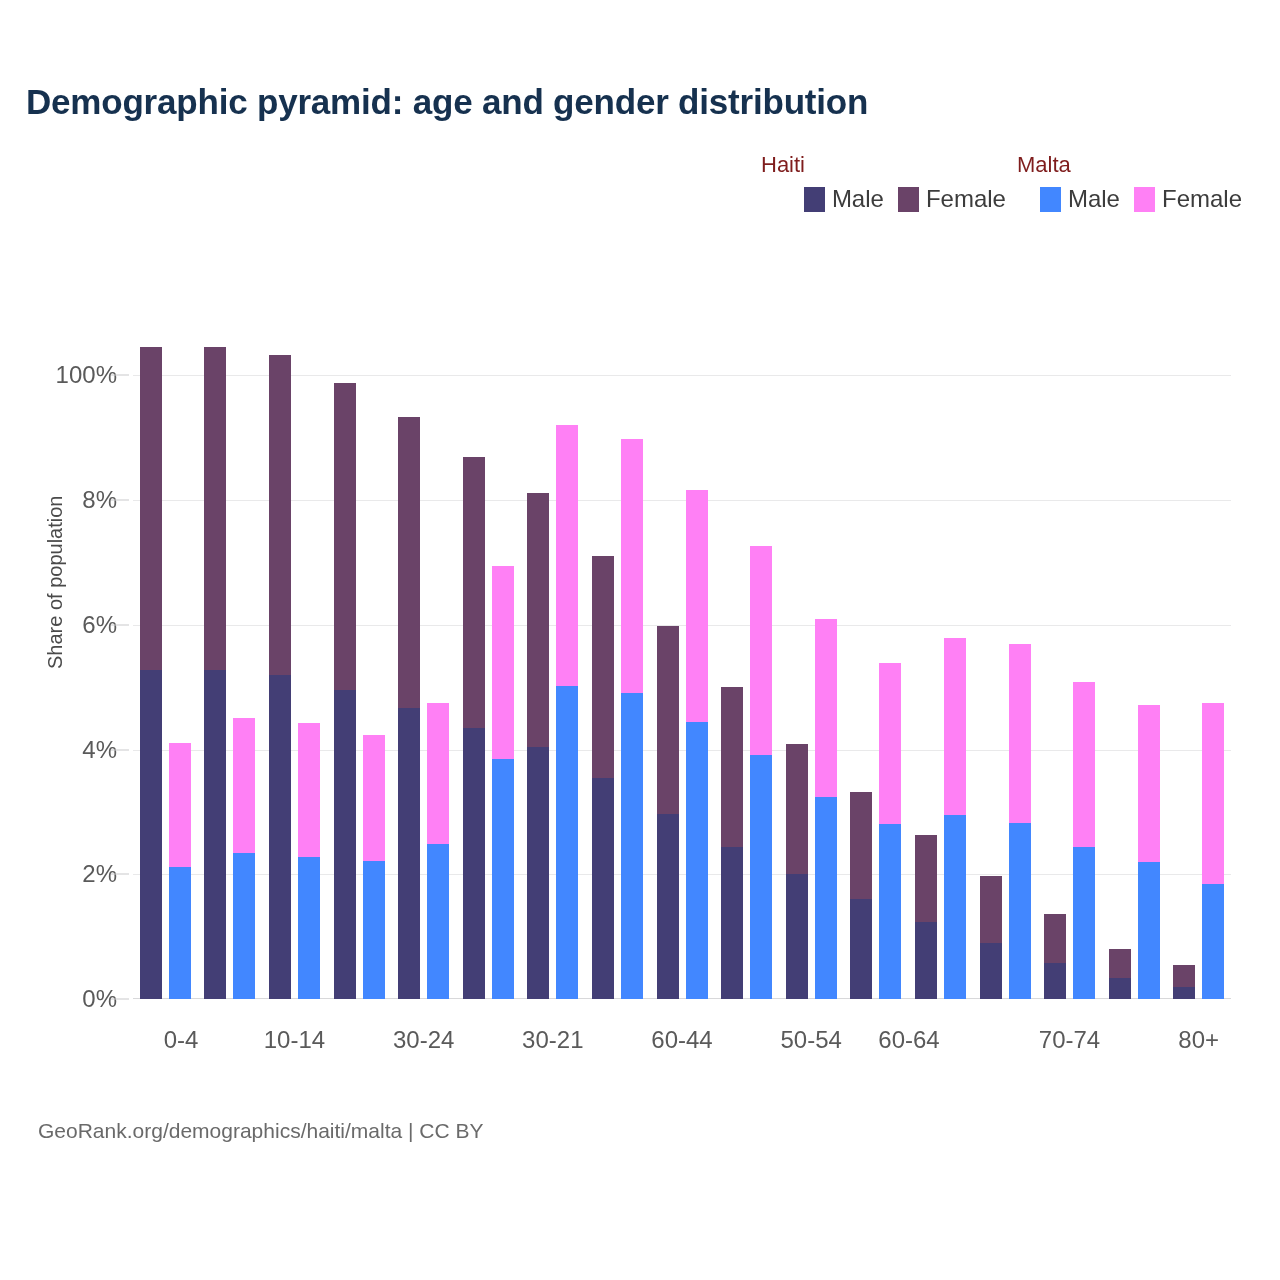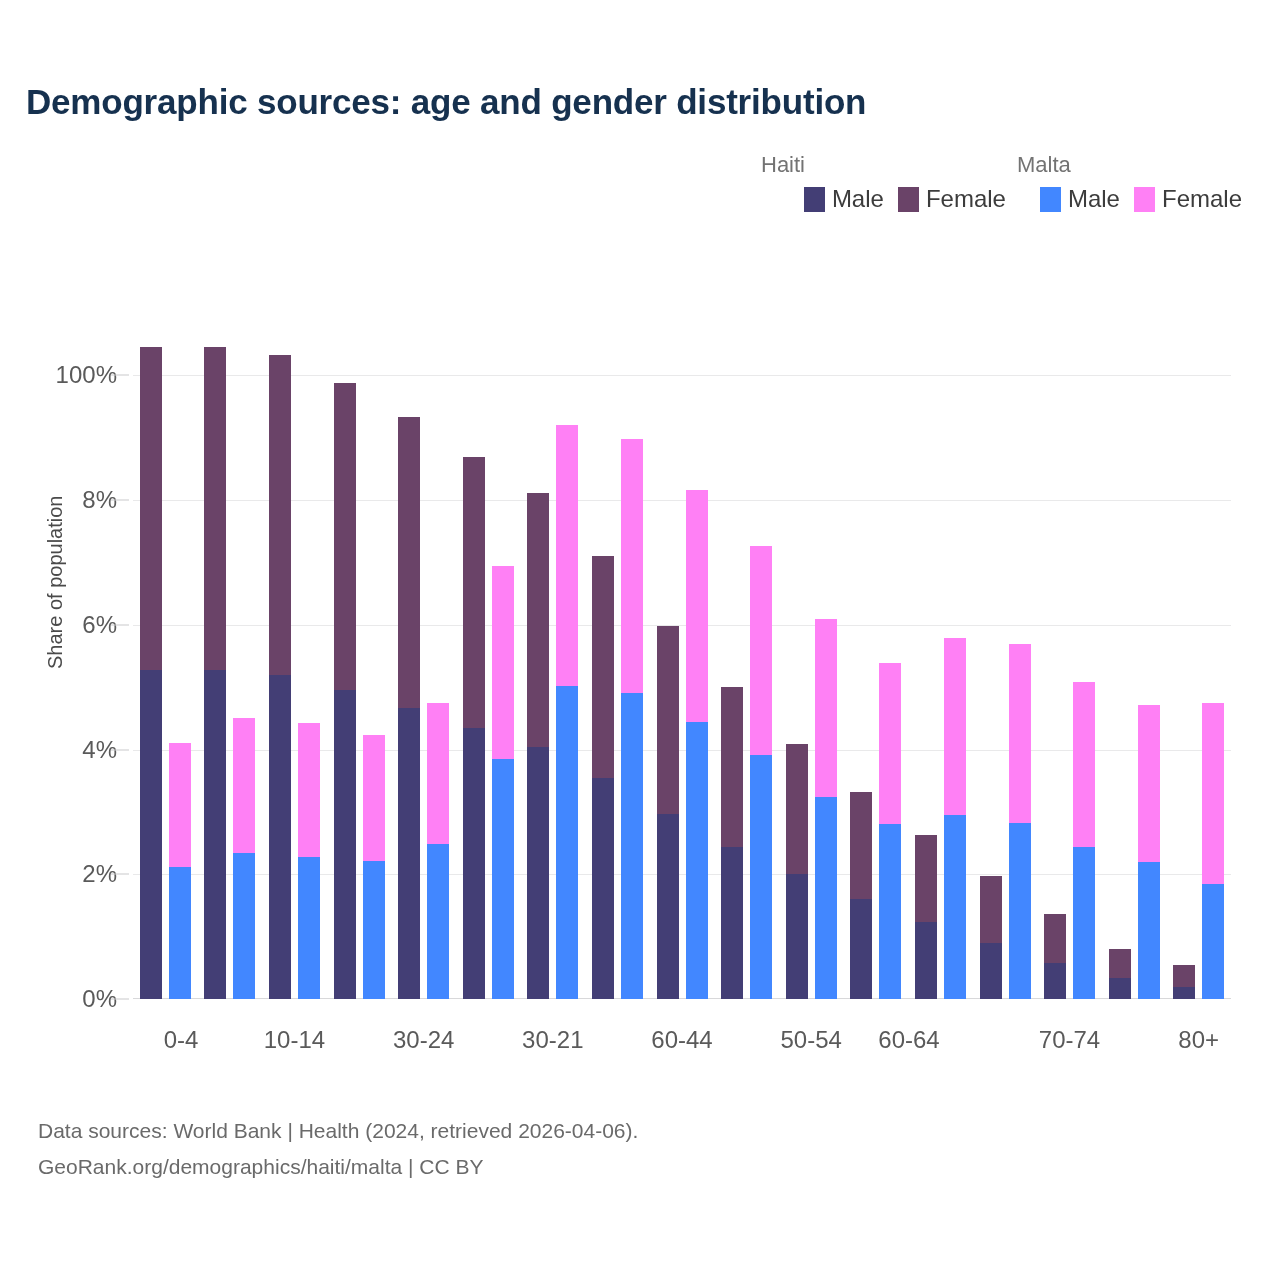--- a/index.html
+++ b/index.html
@@ -19,21 +19,21 @@
     white-space:nowrap;
   }
 
   
   .legend{
     position:absolute;right:38px;top:152px;
     display:flex;flex-direction:column;align-items:flex-end;
   }
   .legend-groups{display:flex;}
   .legend-grp-title{
-    font-size:22px;color:#737373;
+    font-size:22px;color:#7f1d1d;
     text-align:left;
   }
   .lg-haiti-title{width:256px;}
   .lg-malta-title{width:225px;}
   .legend-items{display:flex;margin-top:7px;}
   .lgi{display:flex;align-items:center;margin-left:14px;}
   .lgi:first-child{margin-left:0;}
   .sw{width:21px;height:25px;display:inline-block;margin-right:7px;}
   .lgi-label{font-size:24px;color:#3c3c3c;}
 
@@ -105,21 +105,21 @@
     position:absolute;left:38px;top:1113px;
     font-size:21px;color:#6a6a6a;line-height:1.72;
   }
   .footer div{white-space:nowrap;}
 </style>
 </head>
 <body>
 
 <div class="page">
 
-  <div class="chart-title">Demographic sources: age and gender distribution</div>
+  <div class="chart-title">Demographic pyramid: age and gender distribution</div>
 
   <div class="legend">
     <div class="legend-groups">
       <div class="legend-grp-title lg-haiti-title">Haiti</div>
       <div class="legend-grp-title lg-malta-title">Malta</div>
     </div>
     <div class="legend-items">
       <div class="lgi">
         <span class="sw" style="background: rgb(67, 62, 117);"></span>
         <span class="lgi-label">Male</span>
@@ -344,17 +344,16 @@
       <div class="xtick-label" style="left: 423.647px;">30-24</div>
       <div class="xtick-label" style="left: 552.824px;">30-21</div>
       <div class="xtick-label" style="left: 682px;">60-44</div>
       <div class="xtick-label" style="left: 811.176px;">50-54</div>
       <div class="xtick-label" style="left: 909px;">60-64</div>
       <div class="xtick-label" style="left: 1069.53px;">70-74</div>
       <div class="xtick-label" style="left: 1198.71px;">80+</div>
     </div>
 
   <div class="footer">
-    <div>Data sources: World Bank | Health (2024, retrieved 2026-04-06).</div>
     <div>GeoRank.org/demographics/haiti/malta | CC BY</div>
   </div>
 
 </div>
 
 </body></html>

